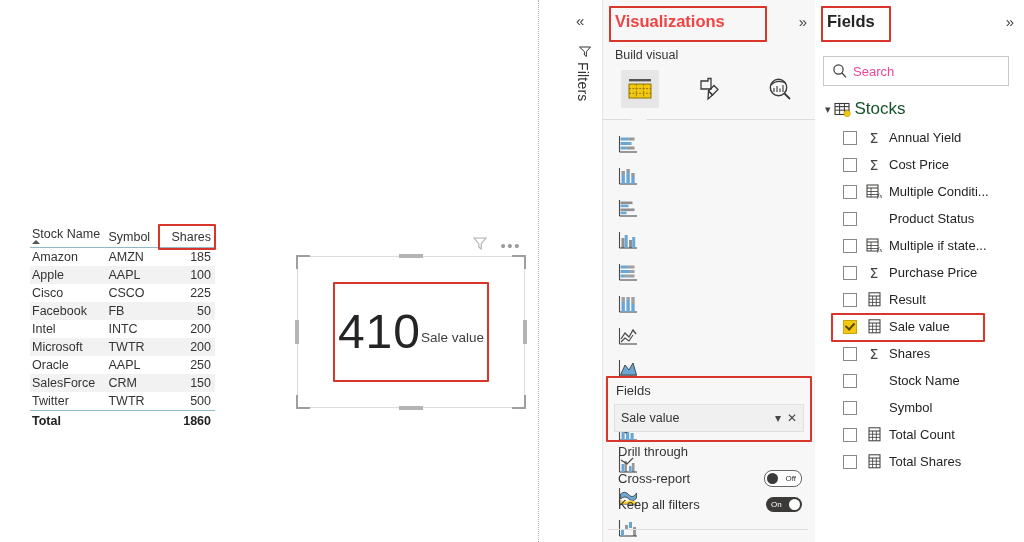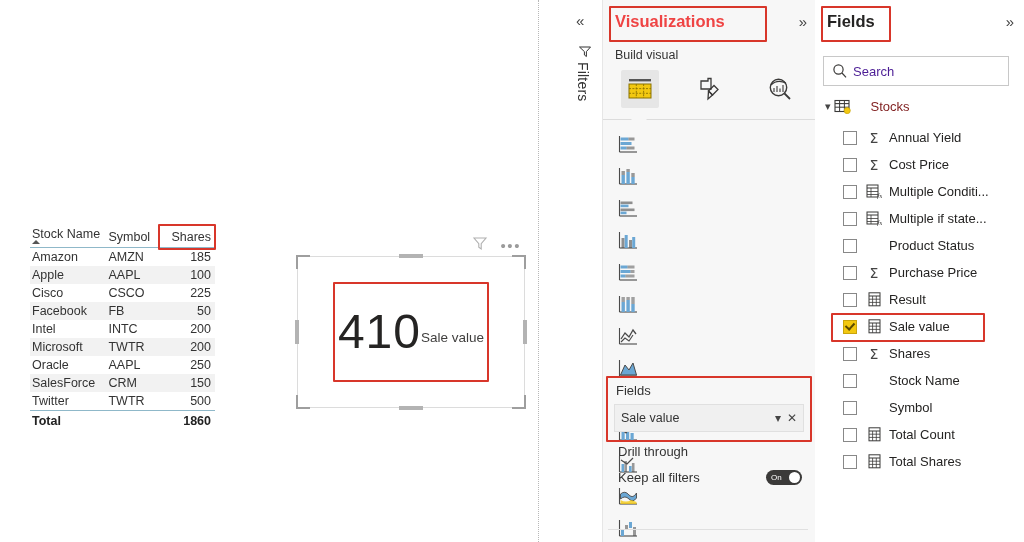--- a/index.html
+++ b/index.html
@@ -93,23 +93,23 @@
   .toggle.off .tt { right:5px; color:#333; }
   .toggle.on .tt { left:5px; color:#fff; }
   #fw-bottom-divider { position:absolute; left:608px; top:529px; width:200px; height:1px; background:#e0e0e0; }
 
   
   #fields-pane { position:absolute; left:815px; top:0; width:209px; height:542px; background:#fff; }
   #fp-title { position:absolute; left:12px; top:12px; font-size:16.5px; font-weight:bold; color:#252423; }
   #fp-expand { position:absolute; right:10px; top:13px; font-size:15px; color:#444; cursor:pointer; }
   #fp-search { position:absolute; left:8px; top:56px; width:184px; height:28px;
                border:1px solid #c8c8c8; background:#fff; display:flex; align-items:center; }
-  #fp-search-text { font-size:13px; color:#4c1d95; margin-left:4px; }
+  #fp-search-text { font-size:13px; color:#ec4899; margin-left:4px; }
   #fp-table-row { position:absolute; left:10px; top:99px; display:flex; align-items:center; }
-  #fp-table-name { font-size:13px; color:#7f1d1d; margin-left:20px; }
+  #fp-table-name { font-size:17px; color:#14532d; margin-left:4px; }
   #fp-list { position:absolute; left:28px; top:124px; width:180px; }
   .fp-item { height:27px; display:flex; align-items:center; position:relative; }
   .fp-cb { width:12px; height:12px; border:1px solid #888; background:#fff; flex:0 0 auto; }
   .fp-cb.checked { background:#f2c811; border-color:#c9a50c; position:relative; }
   .fp-cb.checked:after { content:""; position:absolute; left:3px; top:0px; width:4px; height:7px;
      border:solid #5a4a00; border-width:0 2px 2px 0; transform: rotate(42deg); }
   .fp-ico { width:20px; height:16px; margin-left:7px; display:flex; align-items:center; justify-content:center; }
   .fp-label { font-size:13px; color:#252423; margin-left:5px; white-space:nowrap; }
   .sigma { font-size:14px; color:#444; font-family:"DejaVu Sans", sans-serif; }
 </style>
@@ -613,20 +613,27 @@
 
   <div id="fields-well">
     <div id="fw-title">Fields</div>
     <div id="fw-chip">
       <span id="fw-chip-label">Sale value</span>
       <span class="chip-ico">▾</span>
       <span class="chip-ico">✕</span>
     </div>
     <div id="drill-label">Drill through</div>
     <div class="toggle-row">
+      <span class="tl">Cross-report</span>
+      <span class="toggle off">
+        <span class="knob"></span>
+        <span class="tt">Off</span>
+      </span>
+    </div>
+    <div class="toggle-row">
       <span class="tl">Keep all filters</span>
       <span class="toggle on">
         <span class="knob"></span>
         <span class="tt">On</span>
       </span>
     </div>
     <div class="hl-box" style="left:-2px; top:-2px; width:202px; height:62px;"></div>
   </div>
   <div id="fw-bottom-divider"></div>
 
@@ -680,39 +687,39 @@
               <line x1="1" y1="7.5" x2="12" y2="7.5" stroke="#3b3a39" stroke-width="0.8"></line>
               <line x1="1" y1="10.5" x2="12" y2="10.5" stroke="#3b3a39" stroke-width="0.8"></line>
               <line x1="5" y1="4" x2="5" y2="13" stroke="#3b3a39" stroke-width="0.8"></line>
               <text x="11" y="14" font-size="6" fill="#3b3a39" font-style="italic" font-family="DejaVu Serif, serif">fx</text>
             </svg>
           </span>
           <span class="fp-label">Multiple Conditi...</span>
         </div>
         <div class="fp-item">
           <span class="fp-cb"></span>
+          <span class="fp-ico"></span>
+          <span class="fp-label">Product Status</span>
+        </div>
+        <div class="fp-item">
+          <span class="fp-cb"></span>
           <span class="fp-ico">
             <svg width="16" height="15" viewBox="0 0 16 15">
               <rect x="1" y="1" width="11" height="12" fill="none" stroke="#3b3a39" stroke-width="1"></rect>
               <line x1="1" y1="4" x2="12" y2="4" stroke="#3b3a39" stroke-width="1"></line>
               <line x1="1" y1="7.5" x2="12" y2="7.5" stroke="#3b3a39" stroke-width="0.8"></line>
               <line x1="1" y1="10.5" x2="12" y2="10.5" stroke="#3b3a39" stroke-width="0.8"></line>
               <line x1="5" y1="4" x2="5" y2="13" stroke="#3b3a39" stroke-width="0.8"></line>
               <text x="11" y="14" font-size="6" fill="#3b3a39" font-style="italic" font-family="DejaVu Serif, serif">fx</text>
             </svg>
           </span>
           <span class="fp-label">Multiple if state...</span>
         </div>
         <div class="fp-item">
           <span class="fp-cb"></span>
-          <span class="fp-ico"></span>
-          <span class="fp-label">Product Status</span>
-        </div>
-        <div class="fp-item">
-          <span class="fp-cb"></span>
           <span class="fp-ico">
             <span class="sigma">Σ</span>
           </span>
           <span class="fp-label">Purchase Price</span>
         </div>
         <div class="fp-item">
           <span class="fp-cb"></span>
           <span class="fp-ico">
             <svg width="15" height="15" viewBox="0 0 15 15">
               <rect x="2" y="0.8" width="11" height="13" fill="none" stroke="#3b3a39" stroke-width="1"></rect>

